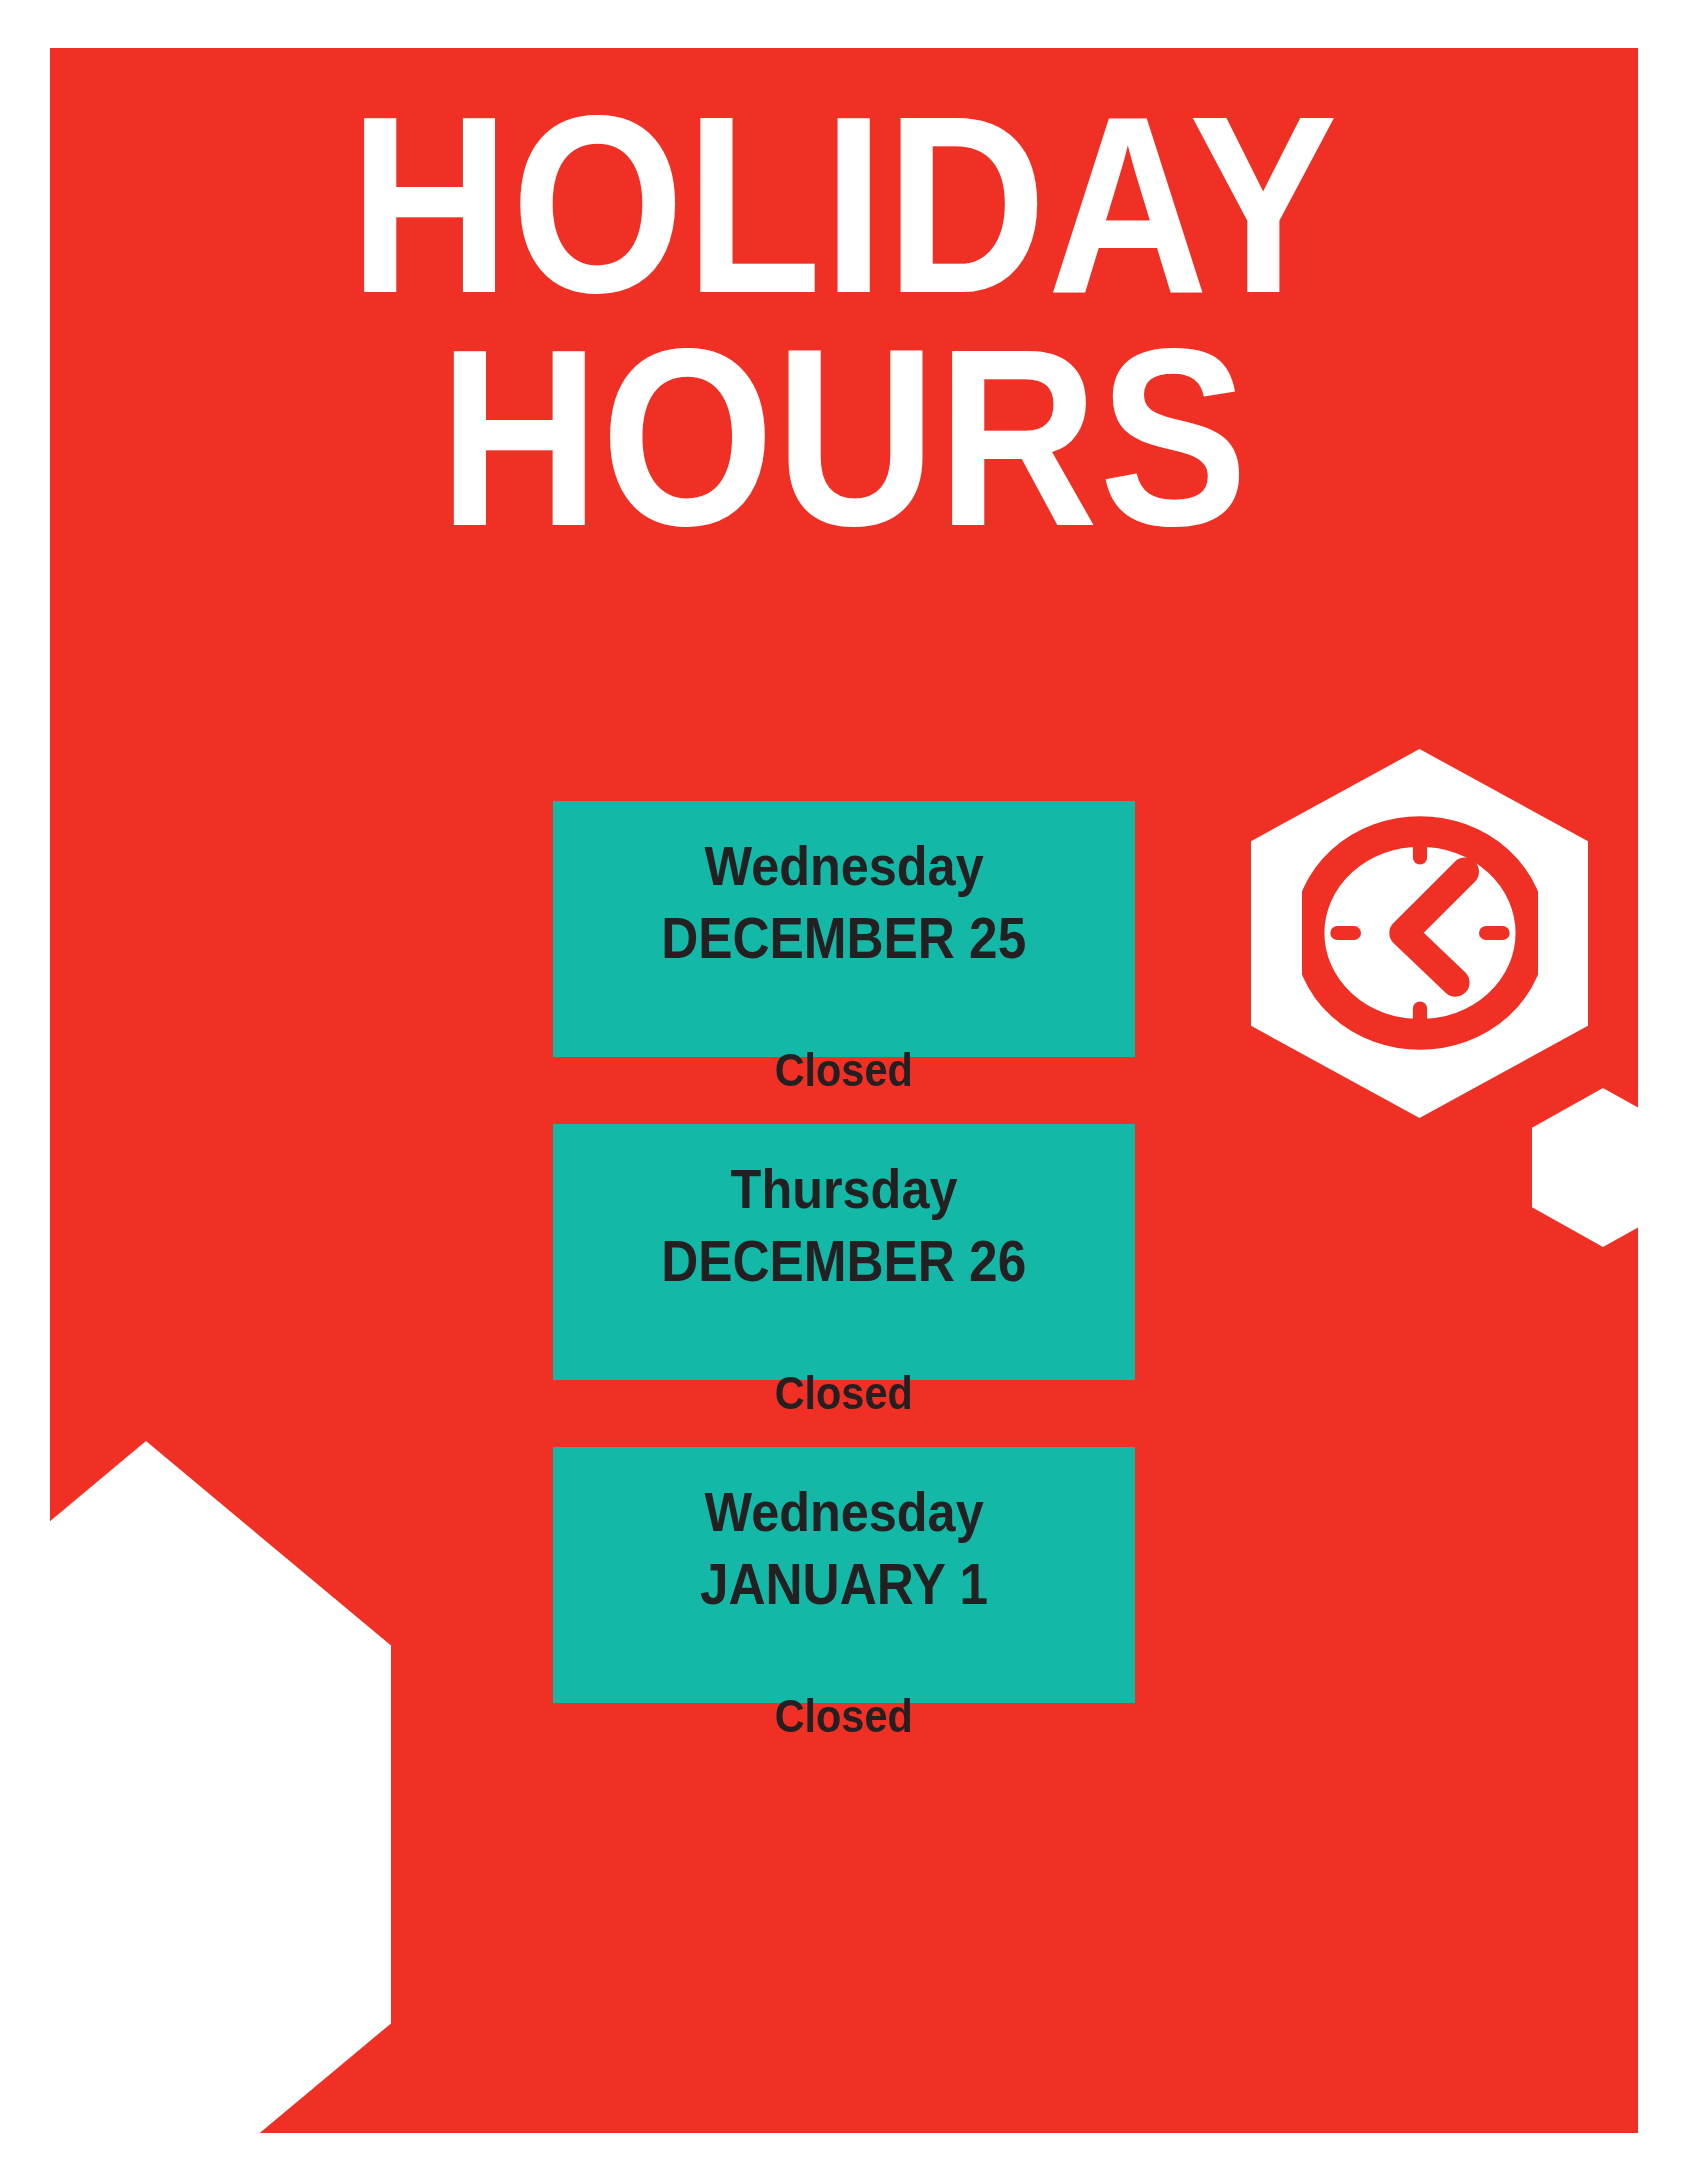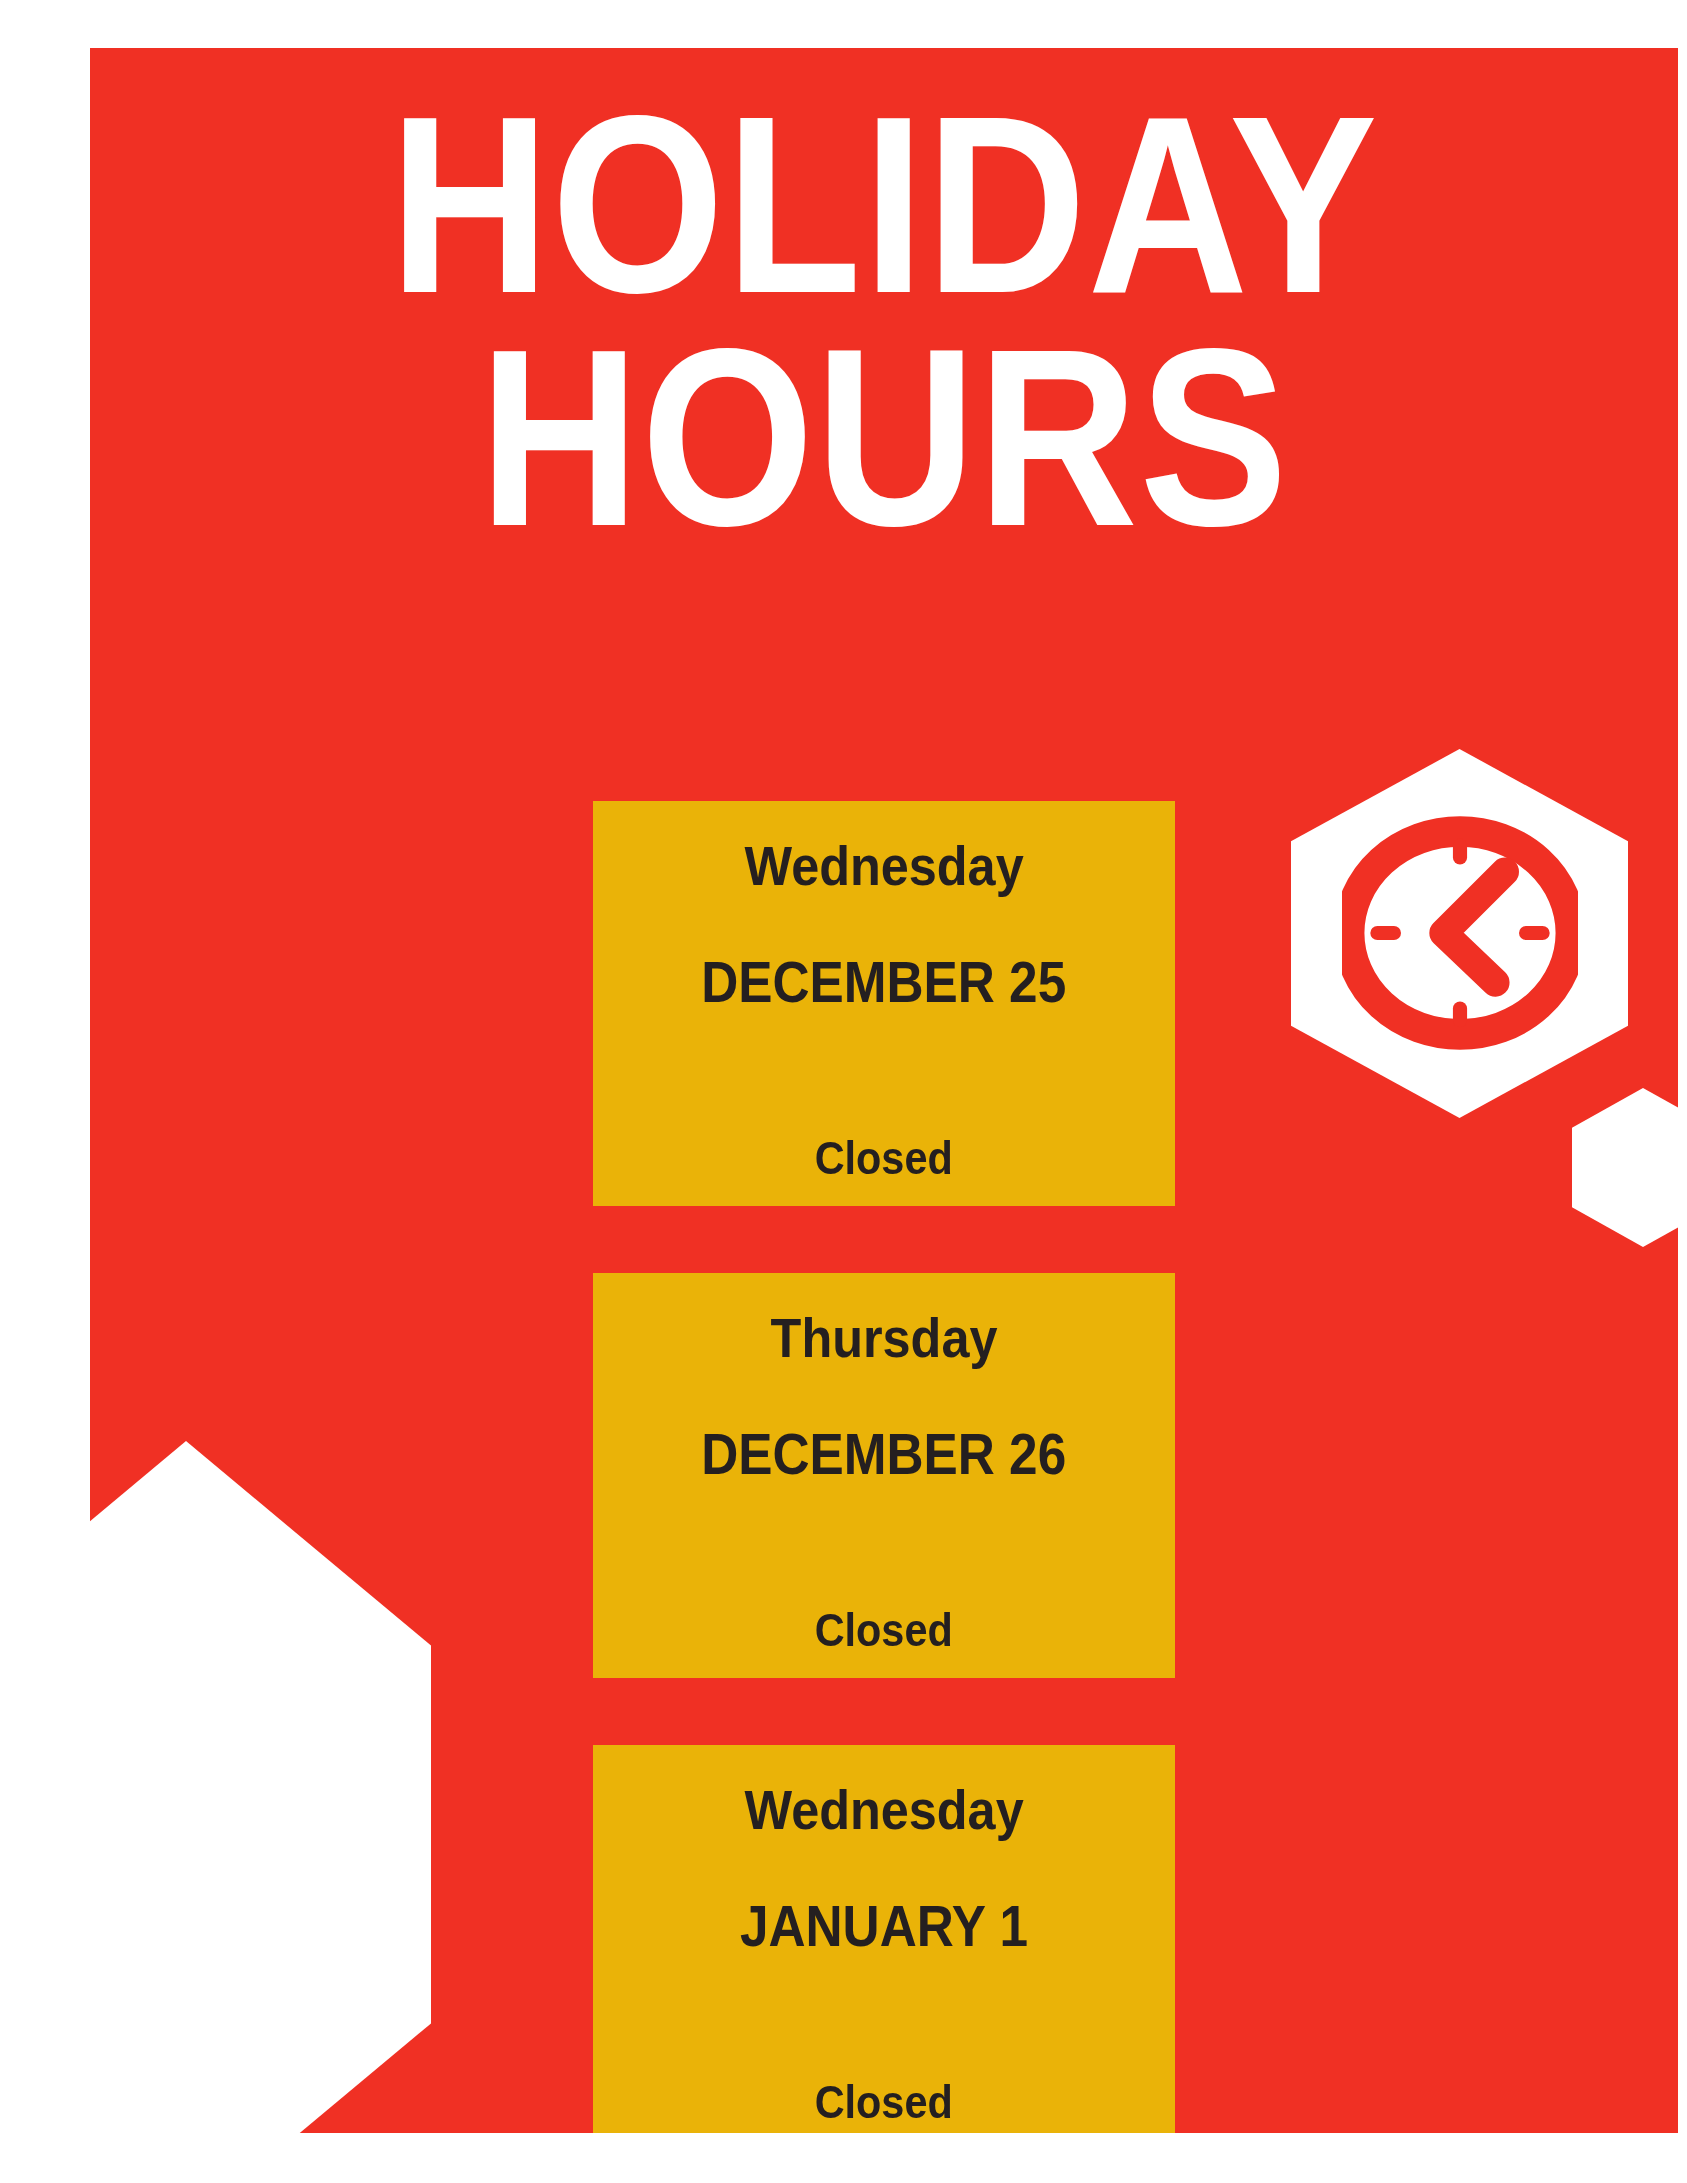--- a/index.html
+++ b/index.html
@@ -101,29 +101,28 @@
 
   
   .cards {
     position: absolute;
     left: 503px;
     top: 753px;
     width: 582px;
   }
   .card {
     width: 582px;
-    height: 405px;
-    background: #eab308;
+    height: 256px;
+    background: #14b8a6;
     box-sizing: border-box;
     padding: 34px 26.5px 26.5px 26.5px;
     display: flex;
     flex-direction: column;
     align-items: center;
     margin-bottom: 67px;
-    gap: 44px;
   }
   .card:last-child { margin-bottom: 0; }
 
   .card-day {
     color: #241F20;
     font-family: "Liberation Sans Narrow", "Liberation Sans", sans-serif;
     font-weight: bold;
     font-size: 56px;
     line-height: 61px;
     transform: scaleX(0.9);
@@ -148,21 +147,21 @@
     margin-top: 71px;
     transform: scaleX(0.9);
     white-space: nowrap;
   }
 </style>
 </head>
 <body>
 
 <div id="poster">
 
-  <div class="red-panel" style="background: rgb(240, 48, 36); margin-left: 40px;">
+  <div class="red-panel" style="background: rgb(240, 48, 36);">
 
     <div class="title-block">
       <span class="title-line">HOLIDAY</span>
       <span class="title-line">HOURS</span>
     </div>
 
     <div class="hex-bottom-left"></div>
 
     <div class="hex-clock"></div>
 

